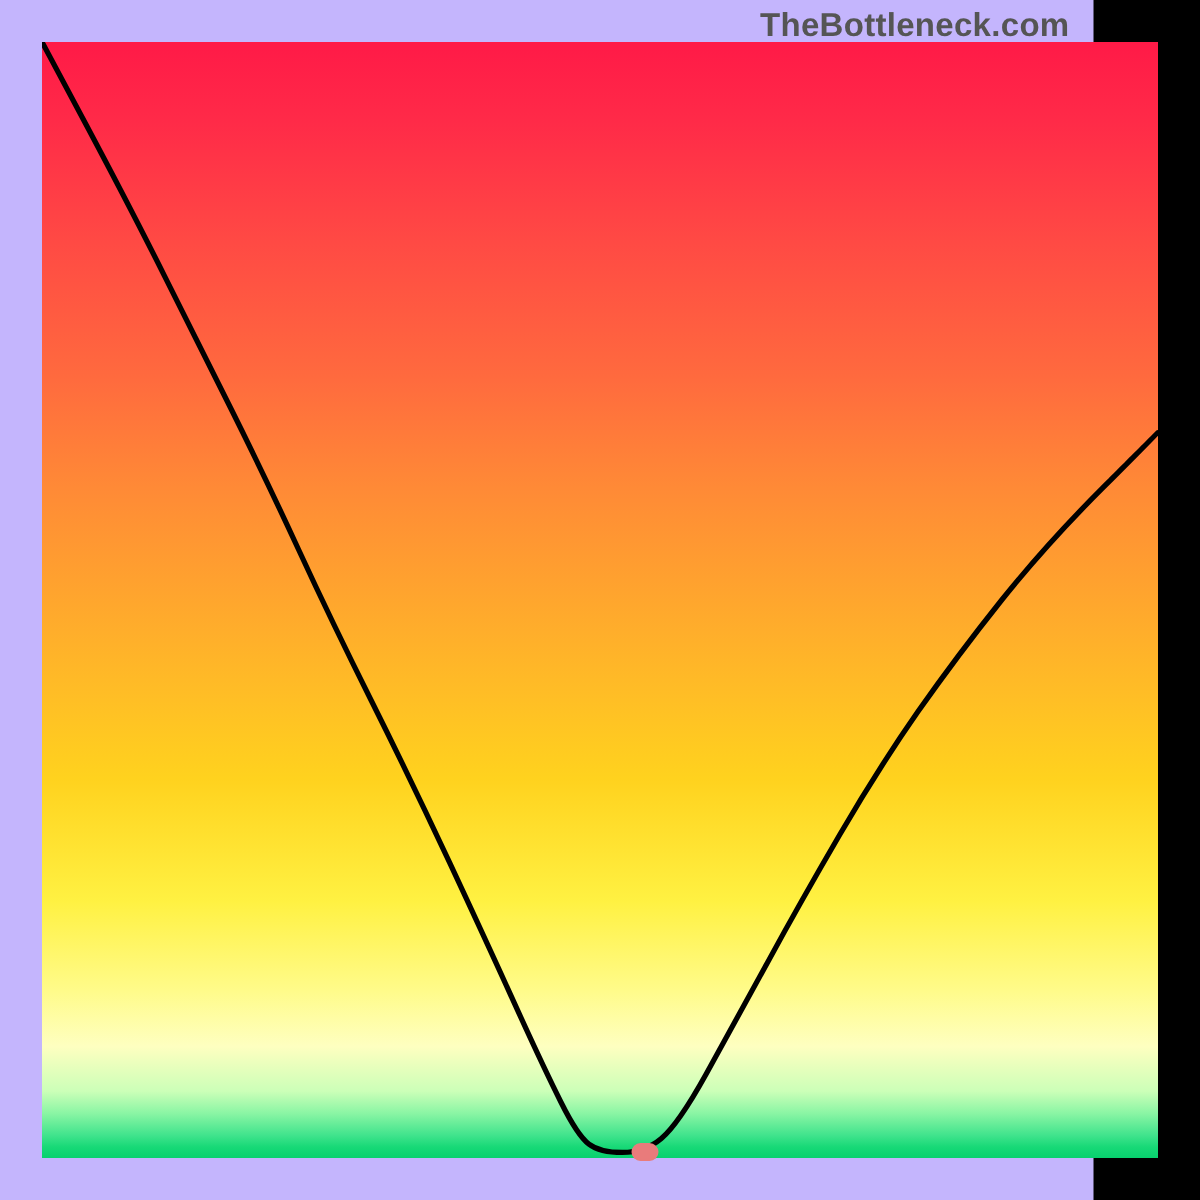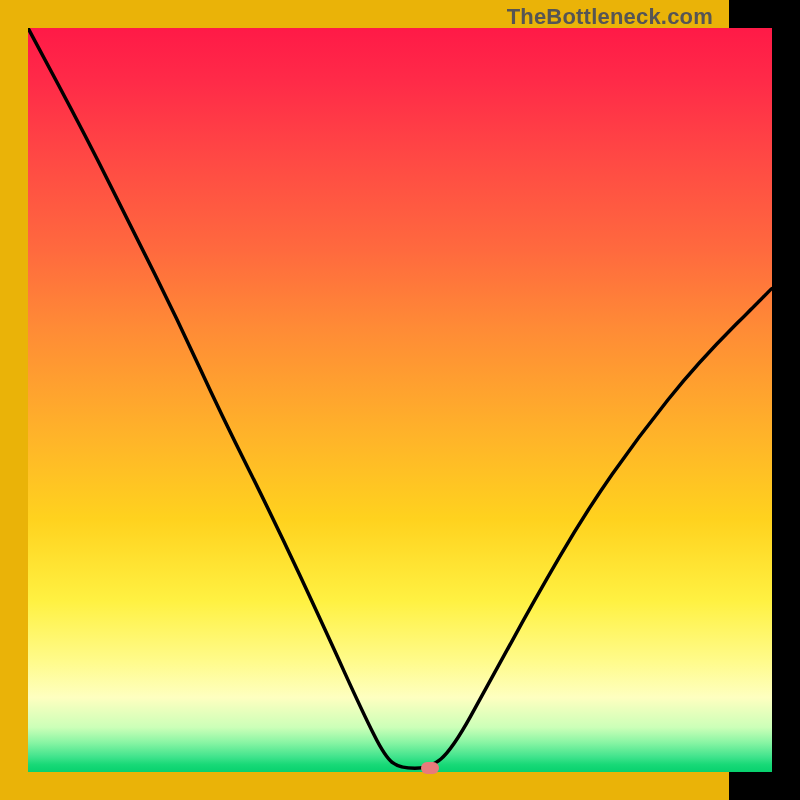--- a/index.html
+++ b/index.html
@@ -8,21 +8,21 @@
     width: 800px;
     height: 800px;
     background: #000;
     overflow: hidden;
     font-family: Arial, sans-serif;
   }
   .frame {
     position: relative;
     width: 729px;
     height: 800px;
-    background: #eab308;
+    background: #c4b5fd;
   }
   .watermark {
     position: absolute;
     top: 4px;
     right: 16px;
     color: #555;
     font-size: 22px;
     font-weight: 600;
     letter-spacing: 0.2px;
     z-index: 10;

